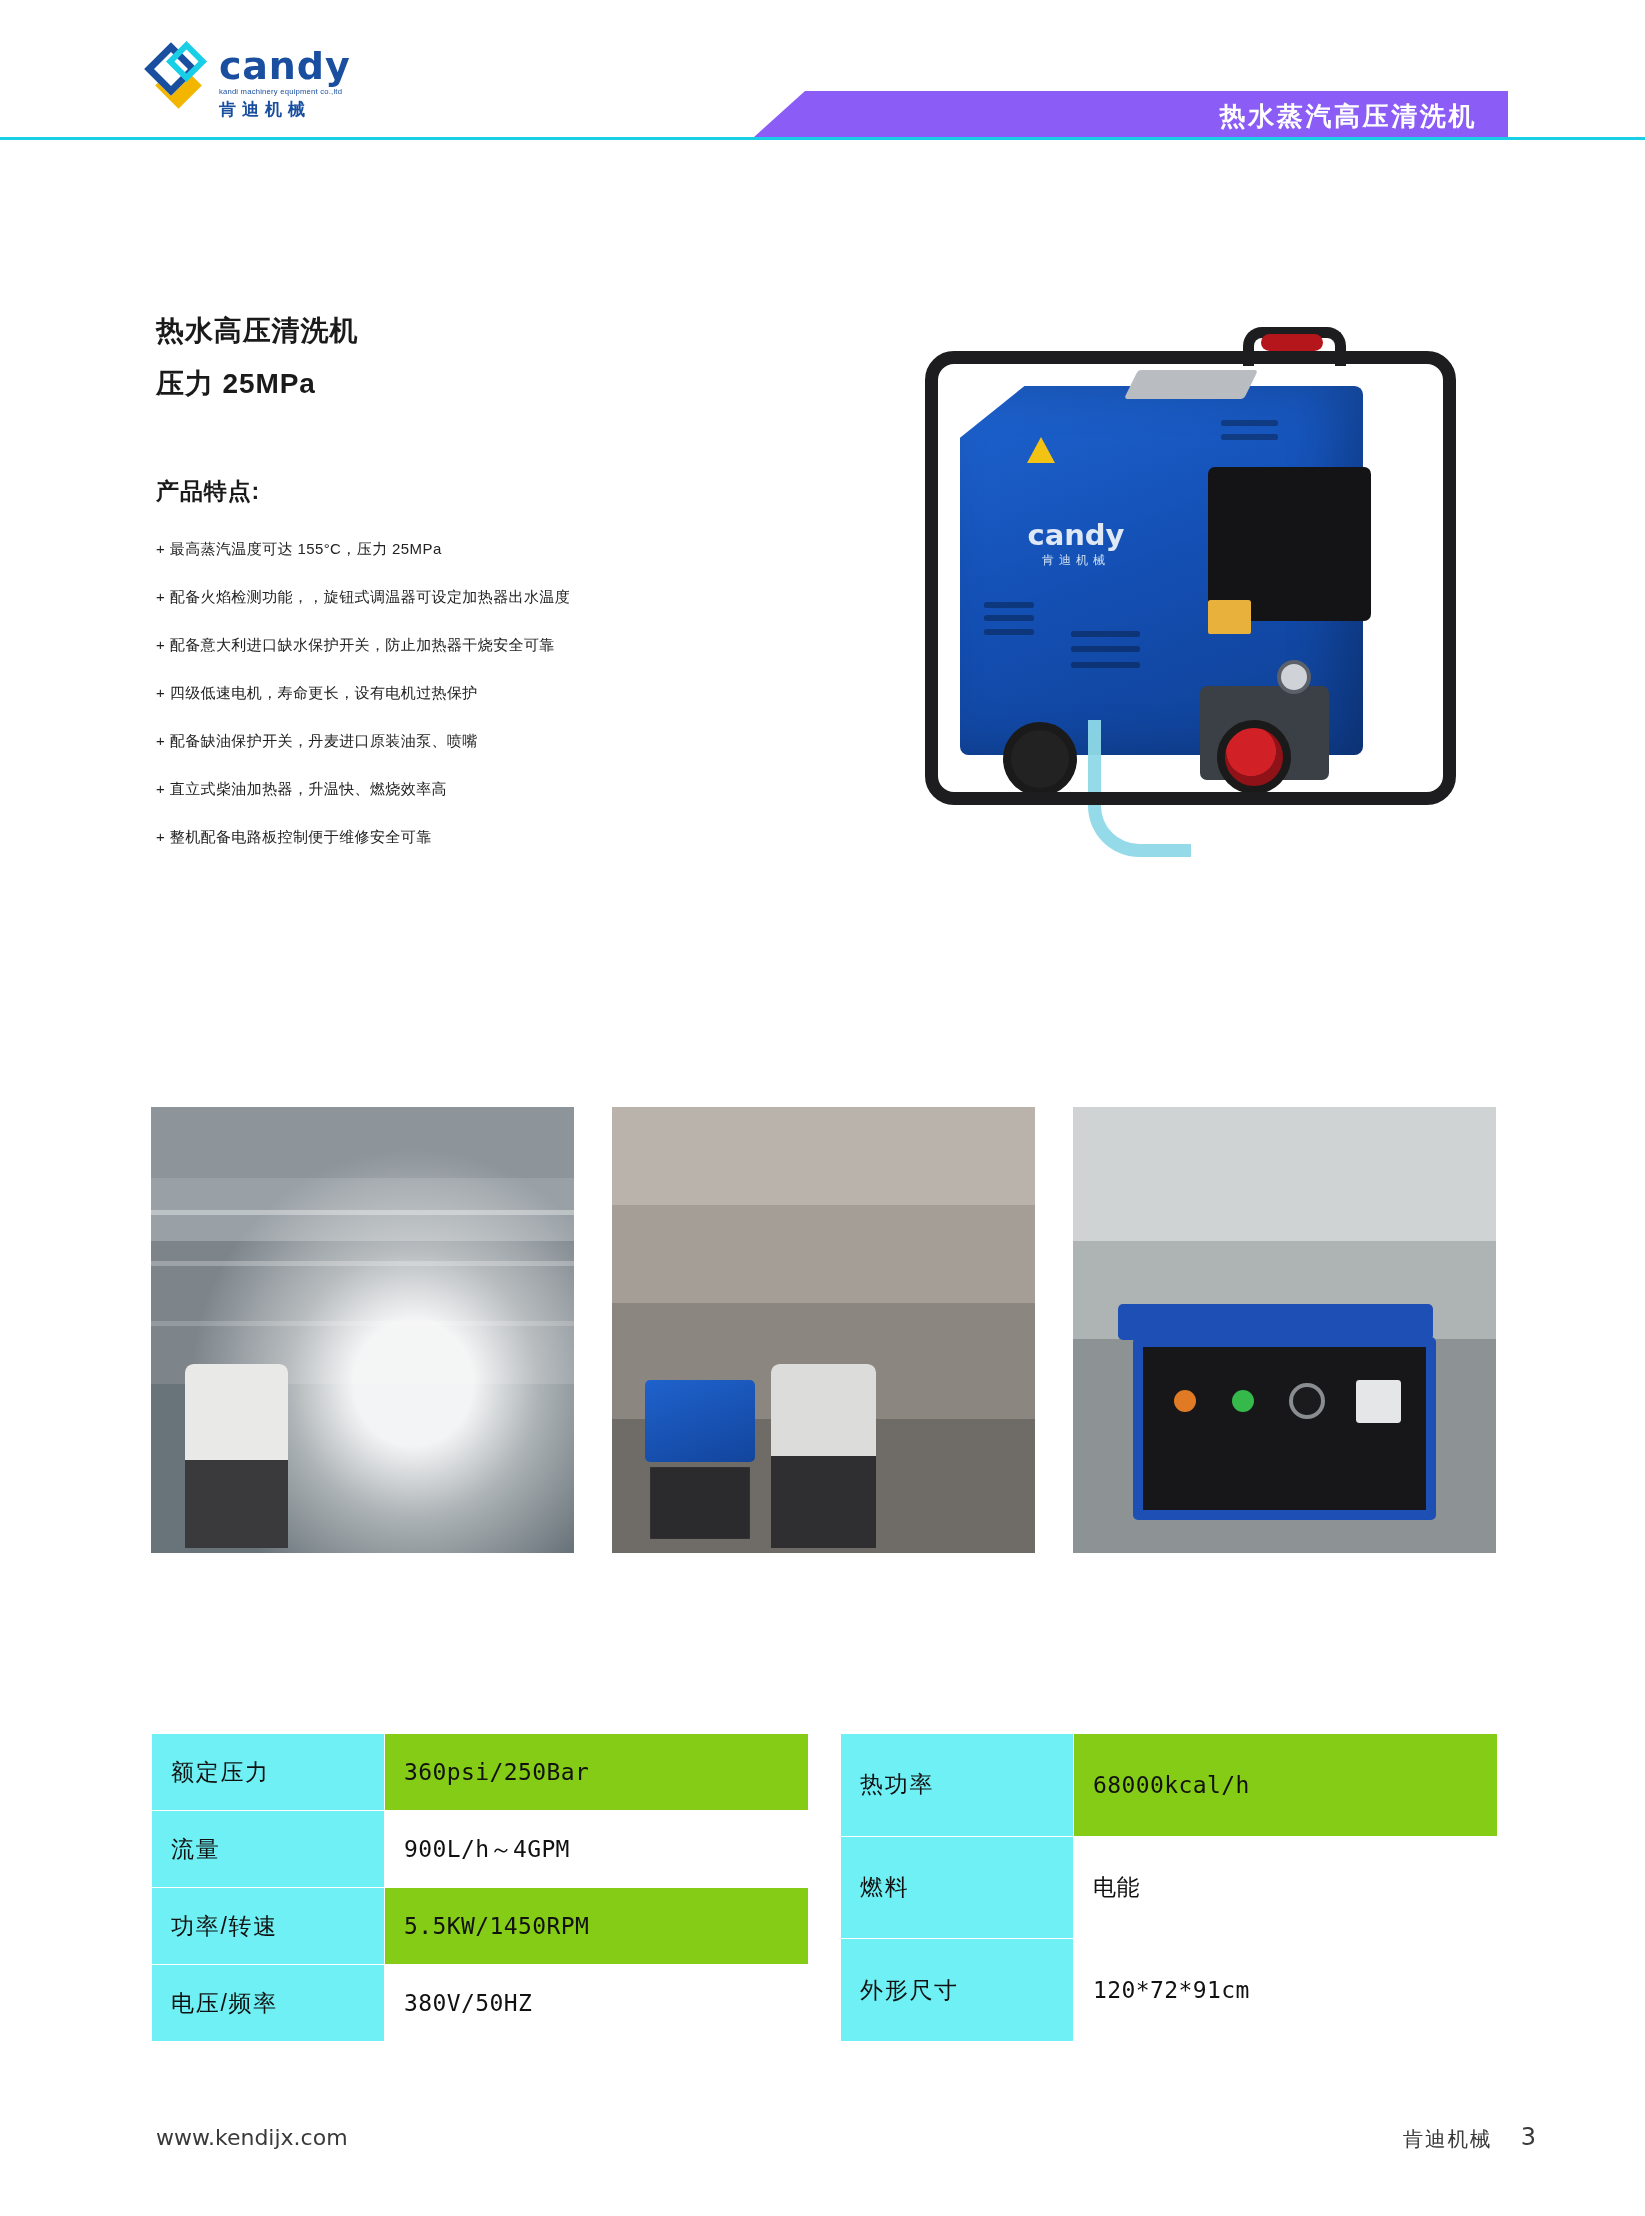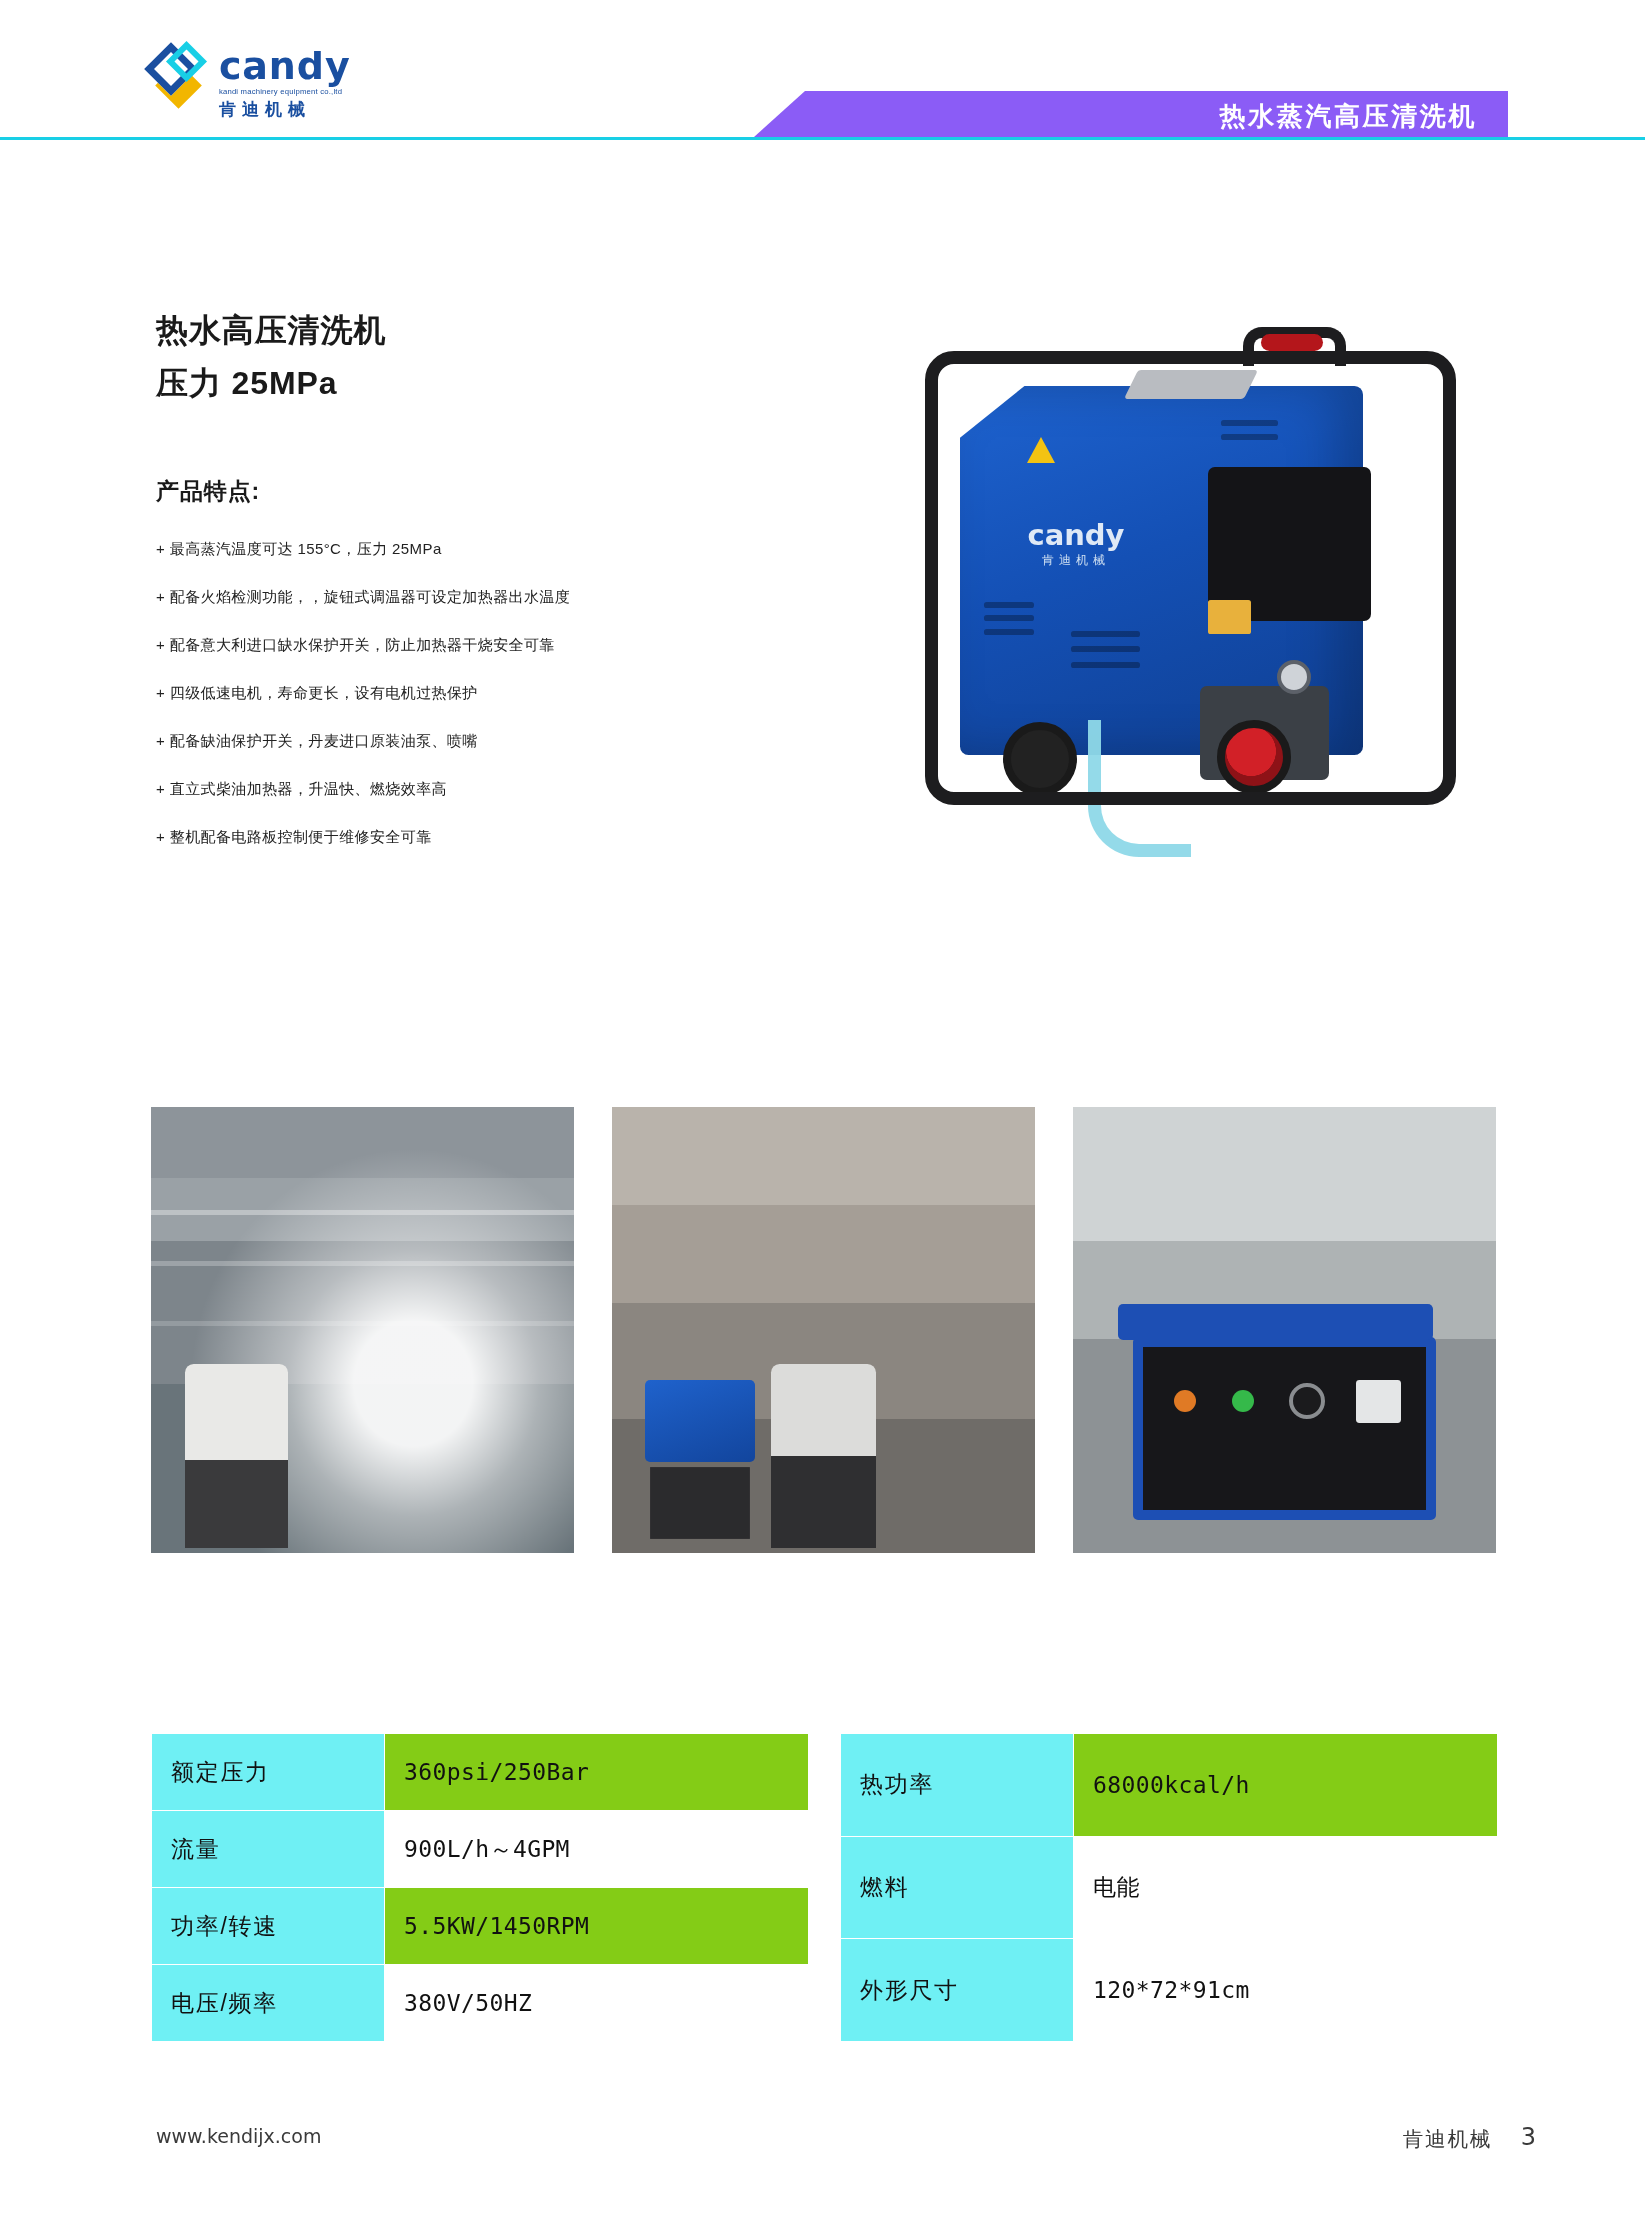--- a/index.html
+++ b/index.html
@@ -109,21 +109,21 @@
   }
 
   
   .title-block {
     position: absolute;
     top: 304px;
     left: 156px;
     width: 686px;
   }
   .title-line {
-    font-size: 32px;
+    font-size: 28px;
     font-weight: 700;
     color: #1a1a1a;
     line-height: 53px;
     letter-spacing: 0.9px;
   }
   .features-head {
     position: absolute;
     top: 476px;
     left: 156px;
     font-size: 23px;
@@ -386,21 +386,21 @@
   .footer {
     position: absolute;
     bottom: 57px;
     left: 0;
     width: 1646px;
     height: 34px;
   }
   .footer-url {
     position: absolute;
     left: 156px; top: 0;
-    font-size: 19px;
+    font-size: 22px;
     color: #3a3a3a;
     font-family: "DejaVu Sans", sans-serif;
   }
   .footer-brand {
     position: absolute;
     right: 154px; top: 0;
     font-size: 20.6px;
     color: #3a3a3a;
     letter-spacing: 1.7px;
   }

